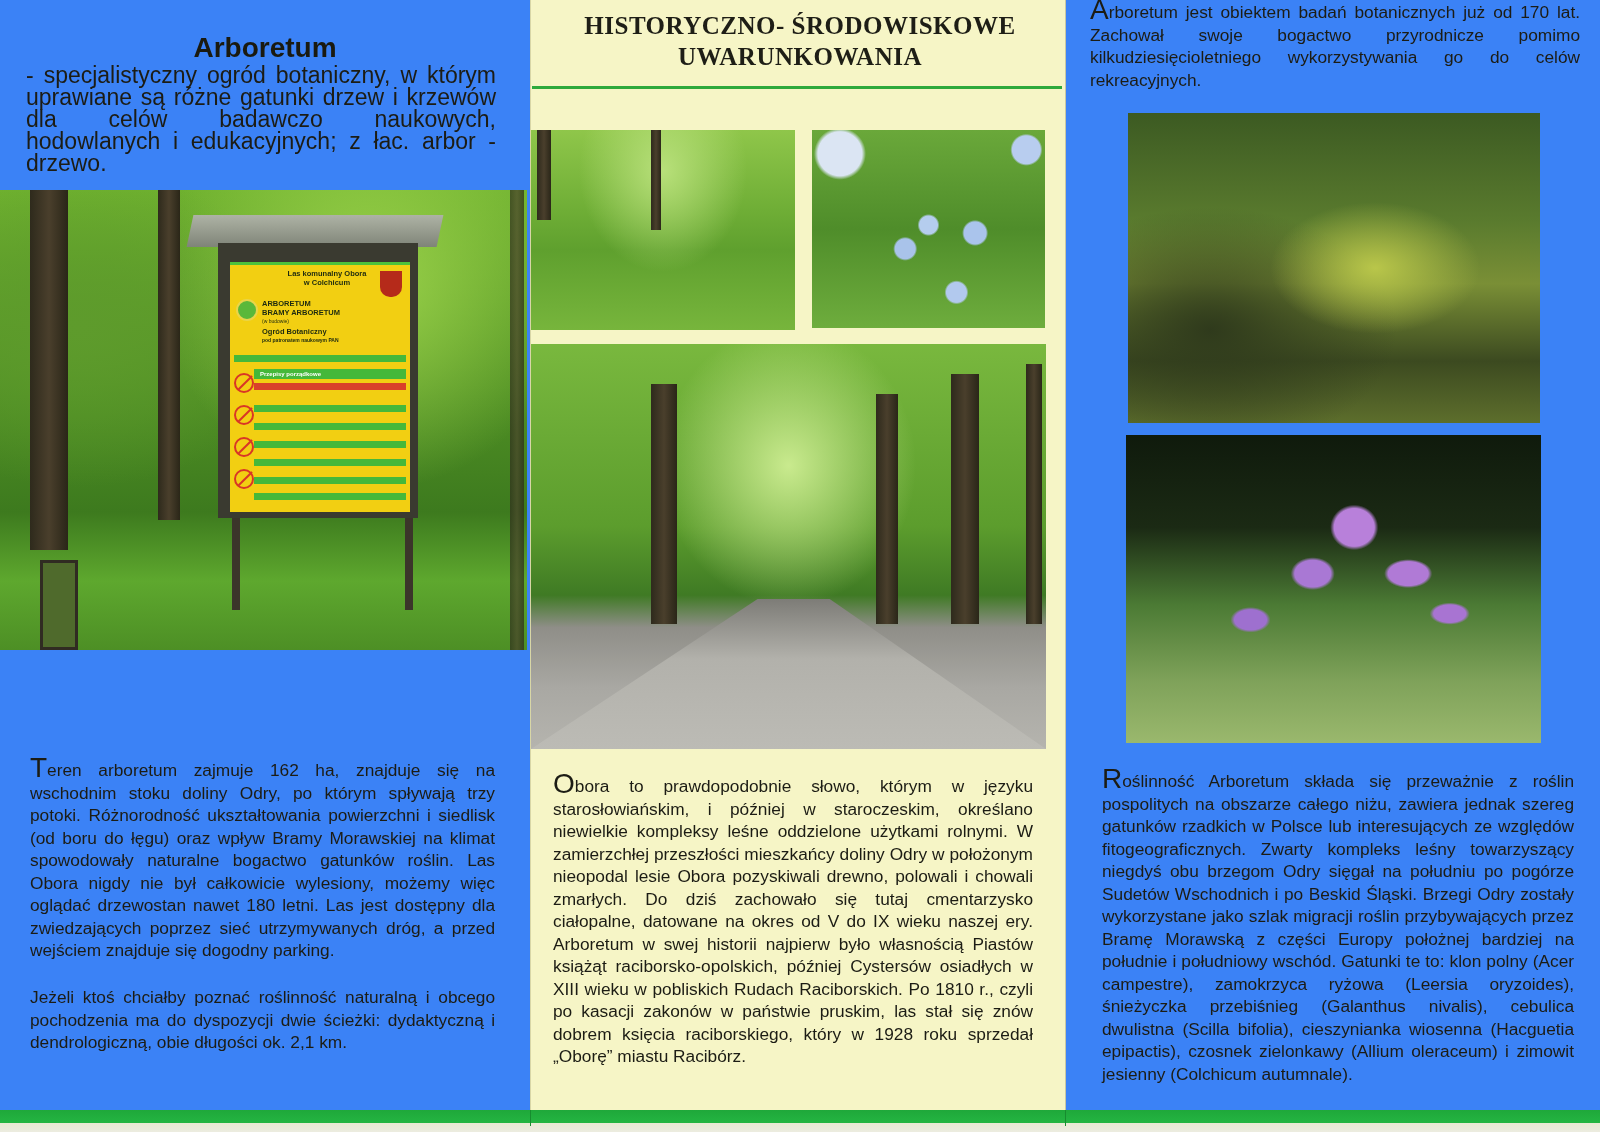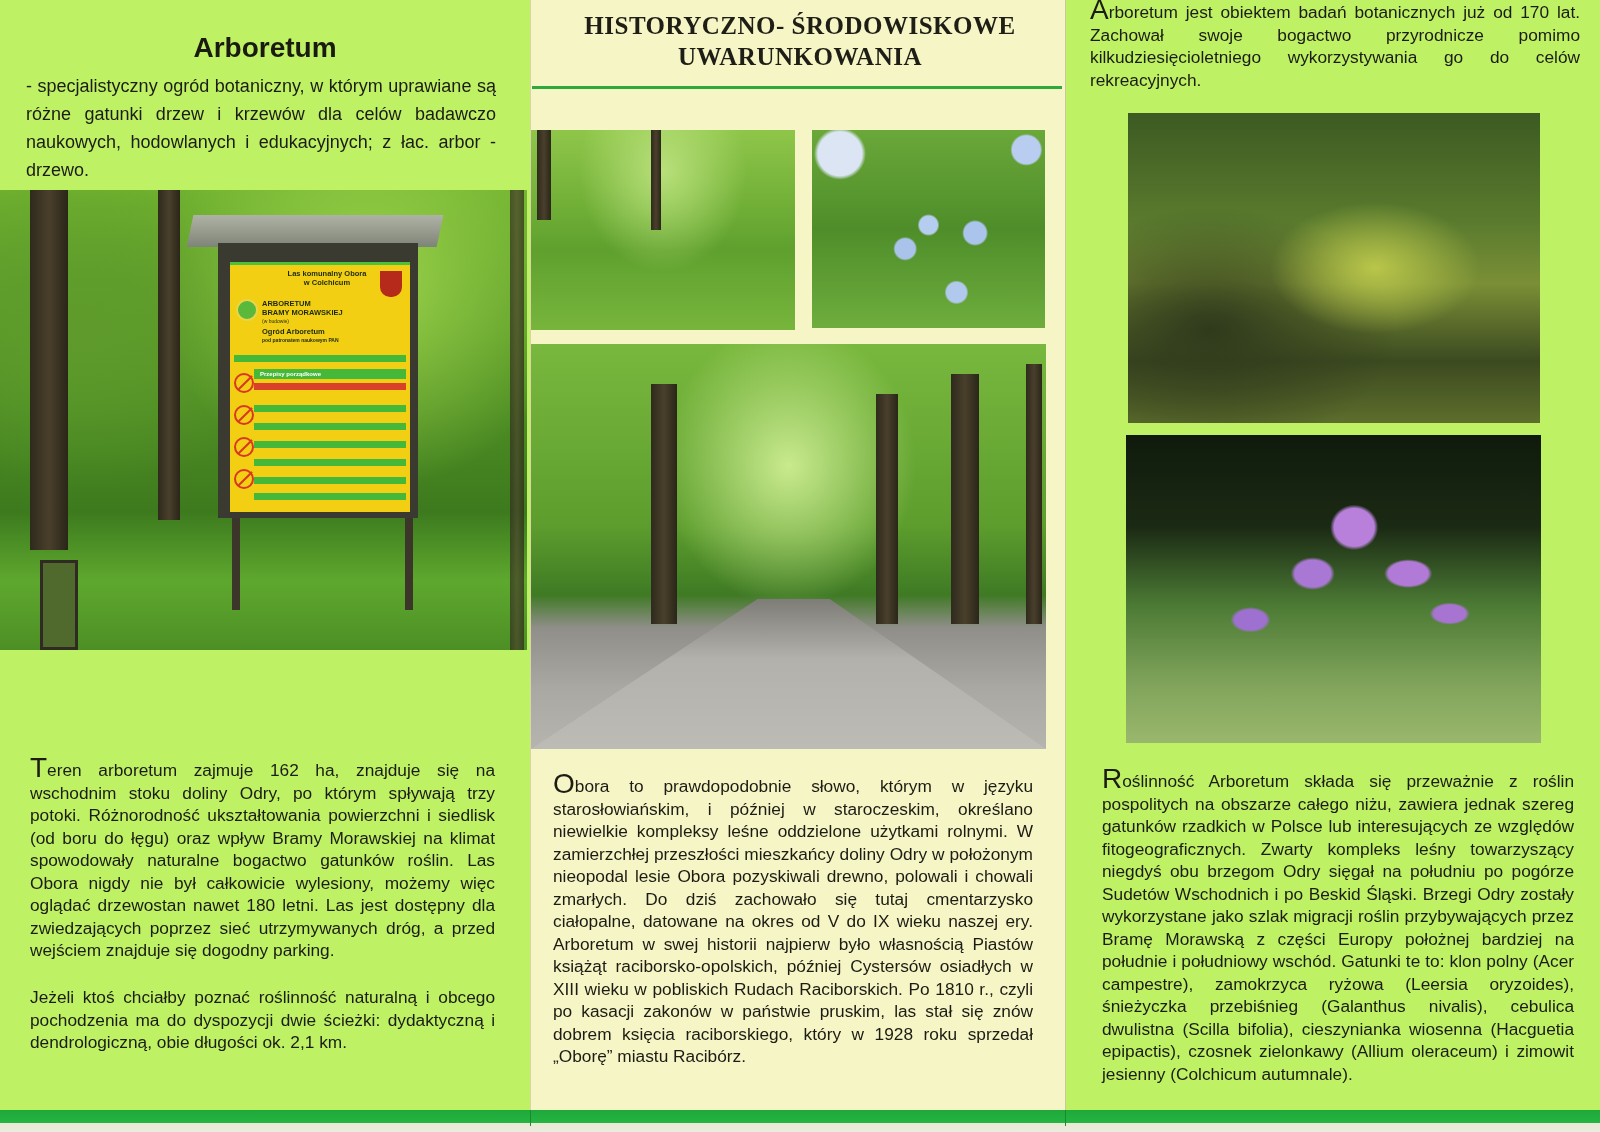--- a/index.html
+++ b/index.html
@@ -7,42 +7,42 @@
   body {
     background: #f7f6c9;
     font-family: "Liberation Sans", sans-serif;
     color: #1c1c14;
     position: relative;
   }
   .panel {
     position: absolute;
     top: 0;
     height: 1112px;
-    background: #bef264;
+    background: #3b82f6;
   }
   #panel-left { left: 0; width: 530px; }
   #panel-mid { left: 530px; width: 535px; background: #f6f5c6; border-left: 1px solid #d8d6a6; }
   #panel-right { left: 1065px; width: 535px; border-left: 1px solid #c9c7a0; }
 
   .bottom-band {
     position: absolute; left: 0; top: 1110px; width: 1600px; height: 22px;
     background: linear-gradient(to bottom, #1fa83a 0%, #24b542 60%, #e9e9d4 61%, #ecece0 100%);
   }
   .bottom-band .seg1 { position:absolute; left:530px; top:0; width:1px; height:16px; background:#178c2f;}
   .bottom-band .seg2 { position:absolute; left:1065px; top:0; width:1px; height:16px; background:#178c2f;}
 
   .text-block { position: absolute; font-size: 17.3px; line-height: 22.5px; text-align: justify; }
   .dropcap { font-size: 28px; line-height: 20px; vertical-align: -1px; font-weight: 400; }
 
   
   .left-title {
     position: absolute; left: 0; width: 530px; top: 32px;
     text-align: center; font-weight: bold; font-size: 28px; color: #1a1a10;
   }
-  .left-def { left: 26px; top: 72px; width: 470px; font-size: 18px; line-height: 28px; }
+  .left-def { left: 26px; top: 64px; width: 470px; font-size: 23px; line-height: 22px; }
   .photo { position: absolute; overflow: hidden; }
   #photo-sign { left: 0; top: 190px; width: 527px; height: 460px;
     background:
       radial-gradient(ellipse at 70% 20%, #9bd24a 0%, transparent 40%),
       radial-gradient(ellipse at 15% 30%, #5e9b2c 0%, transparent 35%),
       linear-gradient(to bottom, #6fb12f 0%, #4f8f24 45%, #3d7a1e 70%, #5ea82e 85%, #4d8f25 100%);
   }
   .trunk { position: absolute; background: linear-gradient(to right, #2e2a1c, #4a3f2c, #2a2618); }
   .sign-roof { position:absolute; left:190px; top:215px; width:250px; height:32px;
     background: linear-gradient(to bottom, #aeb3a5, #7f8478); transform: skewX(-12deg); }
@@ -129,25 +129,25 @@
   <div class="sign-frame"></div>
   <div class="sign-board">
     <div class="crest"></div>
     <div class="hdr">
       <div>Las komunalny Obora</div>
       <div>w Colchicum</div>
     </div>
     <div class="emblem"></div>
     <div class="arb">
       <div>ARBORETUM</div>
-      <div>BRAMY MORAWSKIEJ</div>
+      <div>BRAMY ARBORETUM</div>
       <div style="font-size:5px;font-weight:normal">(w budowie)</div>
     </div>
     <div class="bot">
-      <div>Ogród Arboretum</div>
+      <div>Ogród Botaniczny</div>
       <div style="font-size:5px">pod patronatem naukowym PAN</div>
     </div>
     <div class="stripe" style="top:90px;left:4px;"></div>
     <div class="stripe" style="top:104px;height:10px;font-size:6px;color:#fff;font-weight:bold;padding-left:6px;line-height:10px;">Przepisy porządkowe</div>
     <div class="redstripe" style="top:118px;"></div>
     <div class="stripe" style="top:140px;"></div>
     <div class="stripe" style="top:158px;"></div>
     <div class="stripe" style="top:176px;"></div>
     <div class="stripe" style="top:194px;"></div>
     <div class="stripe" style="top:212px;"></div>

